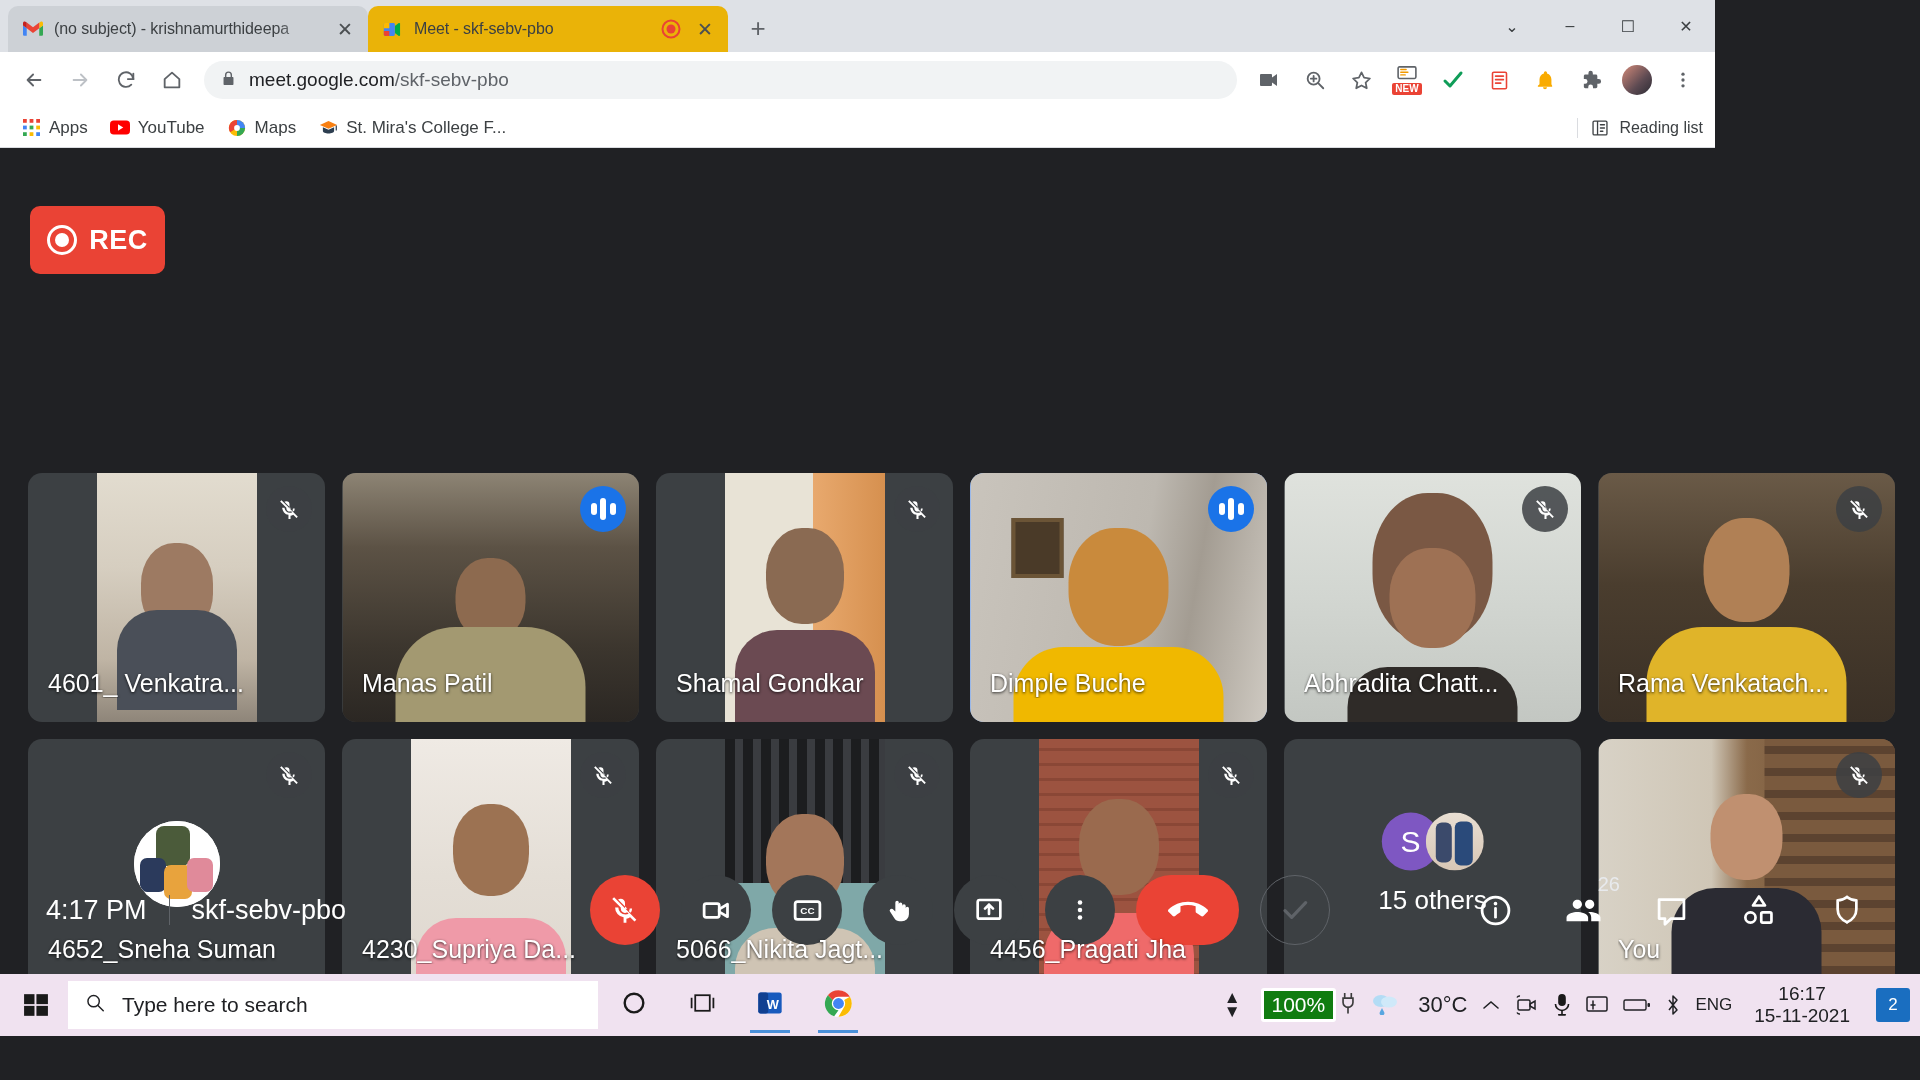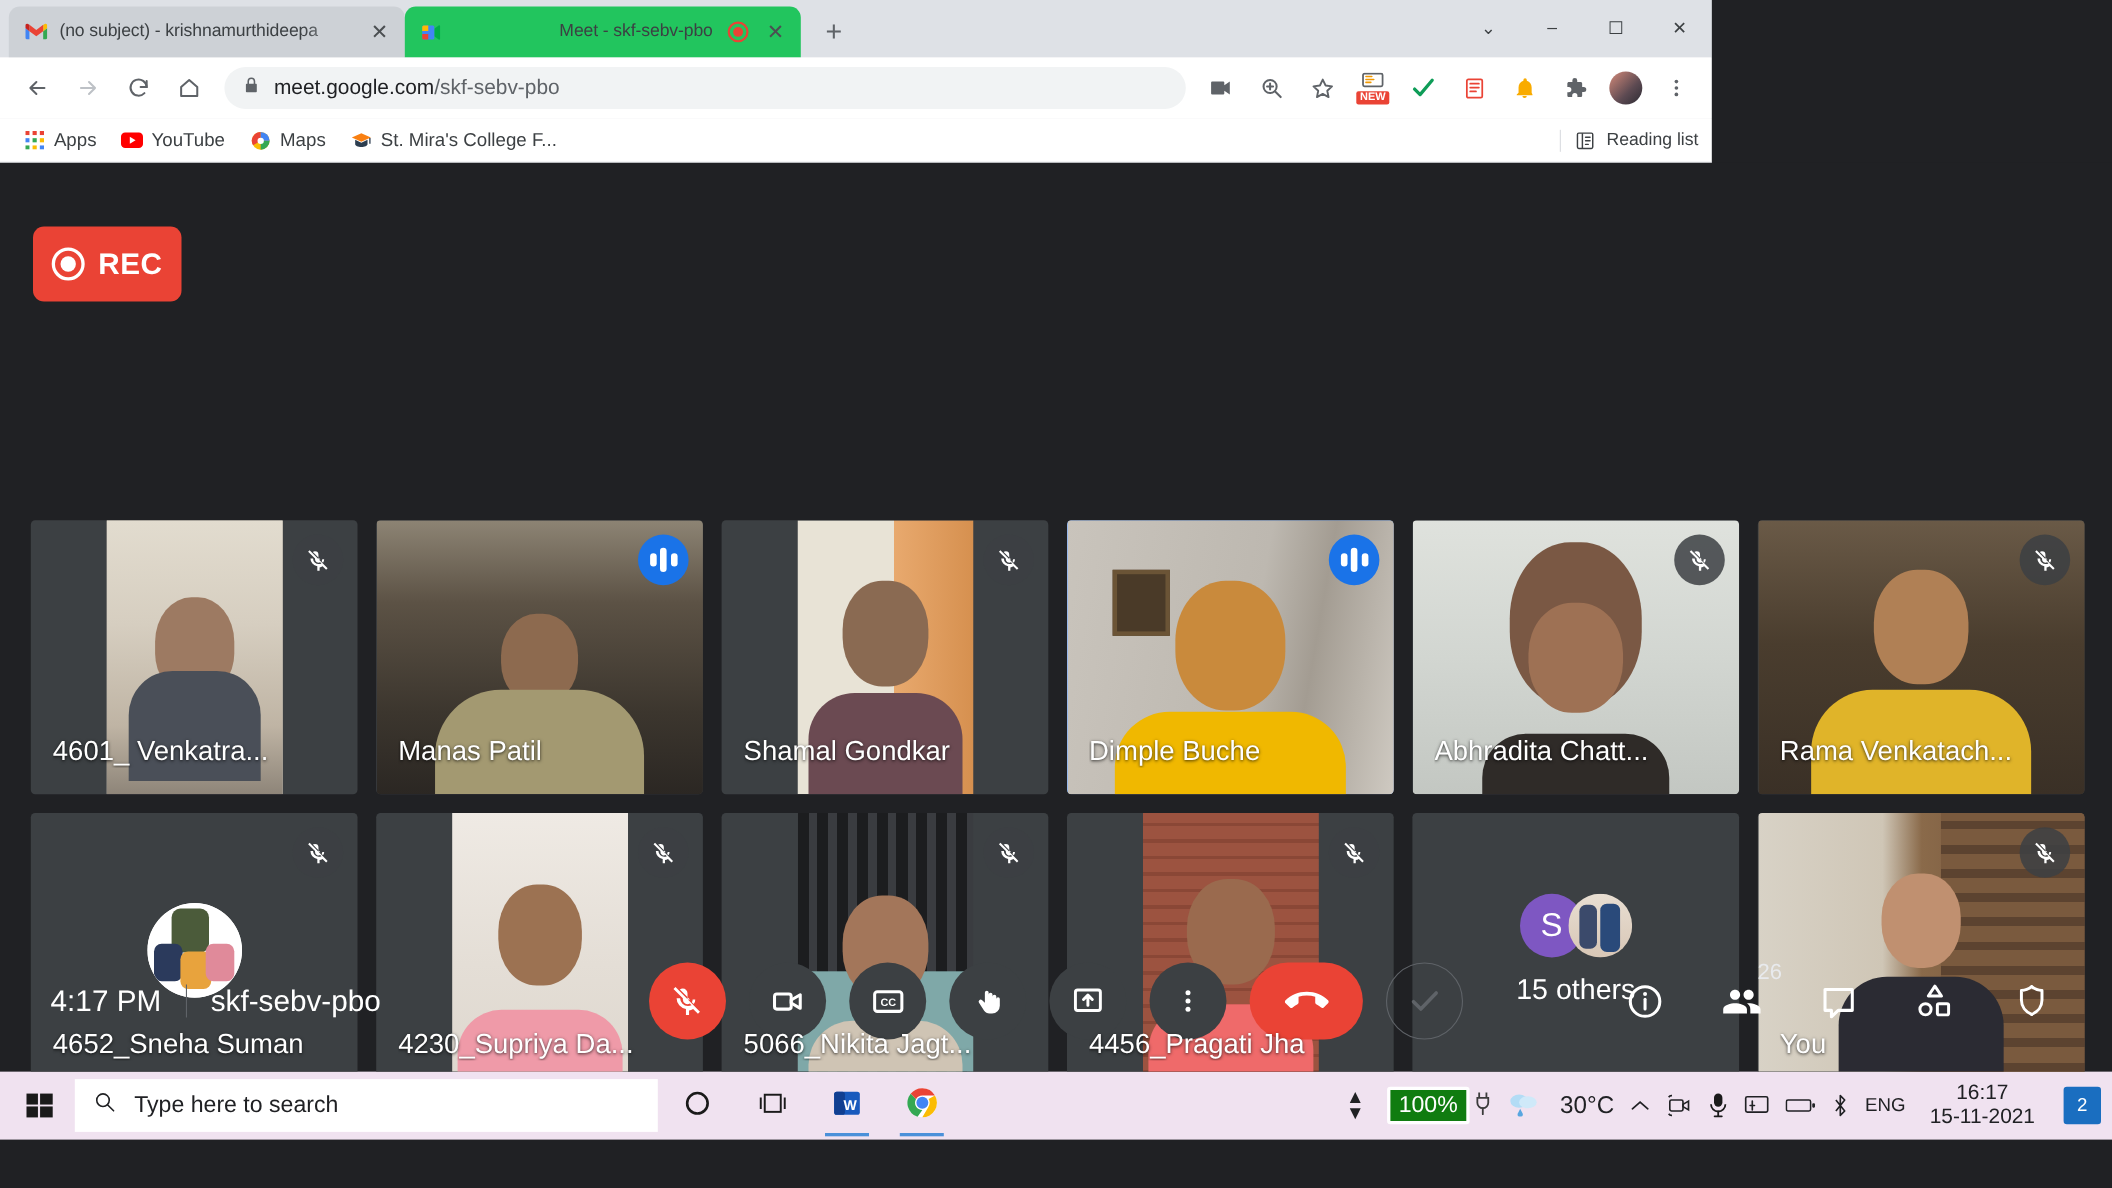--- a/index.html
+++ b/index.html
@@ -4,21 +4,21 @@
 <style>
   * { box-sizing: border-box; margin: 0; padding: 0; }
   html, body { width: 1920px; height: 1080px; overflow: hidden; }
   body {
     font-family: "Liberation Sans", sans-serif;
     background: #202124;
     -webkit-font-smoothing: antialiased;
   }
 
   
-  .browser { width: 1556px; background: #dee1e6; }
+  .browser { width: 1715px; background: #dee1e6; }
 
   .tabstrip {
     height: 52px;
     background: #dee1e6;
     display: flex;
     align-items: flex-end;
     padding-left: 8px;
     position: relative;
   }
   .tab {
@@ -28,21 +28,21 @@
     gap: 10px;
     padding: 0 12px 0 14px;
     border-radius: 10px 10px 0 0;
     font-size: 16px;
     color: #3c4043;
     min-width: 180px;
     max-width: 360px;
     position: relative;
   }
   .tab.inactive { background: #cdd1d6; color: #3c4043; width: 360px; }
-  .tab.active { background: #22c55e; width: 360px; text-align: right; }
+  .tab.active { background: #eab308; width: 360px; }
   .tab-favicon { width: 22px; height: 22px; flex: 0 0 22px; display:flex; align-items:center; justify-content:center;}
   .tab-title {
     flex: 1;
     white-space: nowrap;
     overflow: hidden;
     font-size: 16px;
     letter-spacing: -0.1px;
   }
   .tab.inactive .tab-title {
     -webkit-mask-image: linear-gradient(to right, #000 82%, transparent 99%);
@@ -127,21 +127,21 @@
     flex-direction: column;
     gap: 17px;
   }
   .grid-row { display: flex; gap: 17px; }
 
   .tile {
     position: relative;
     width: 297px;
     height: 249px;
     background: #3c4043;
-    border-radius: 4px;
+    border-radius: 14px;
     overflow: hidden;
     flex: 0 0 297px;
   }
   .tile.speaking {
     box-shadow: inset 0 0 0 4px #8ab4f8;
   }
   .tile-video {
     position: absolute;
     top: 0; bottom: 0;
     left: 50%;

